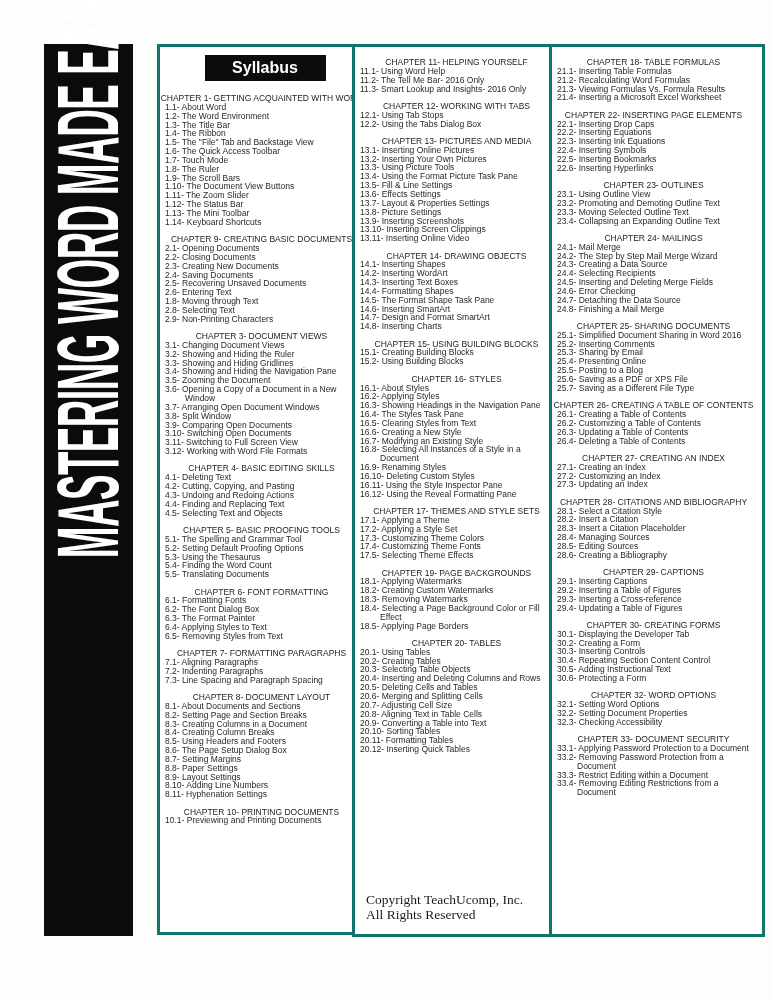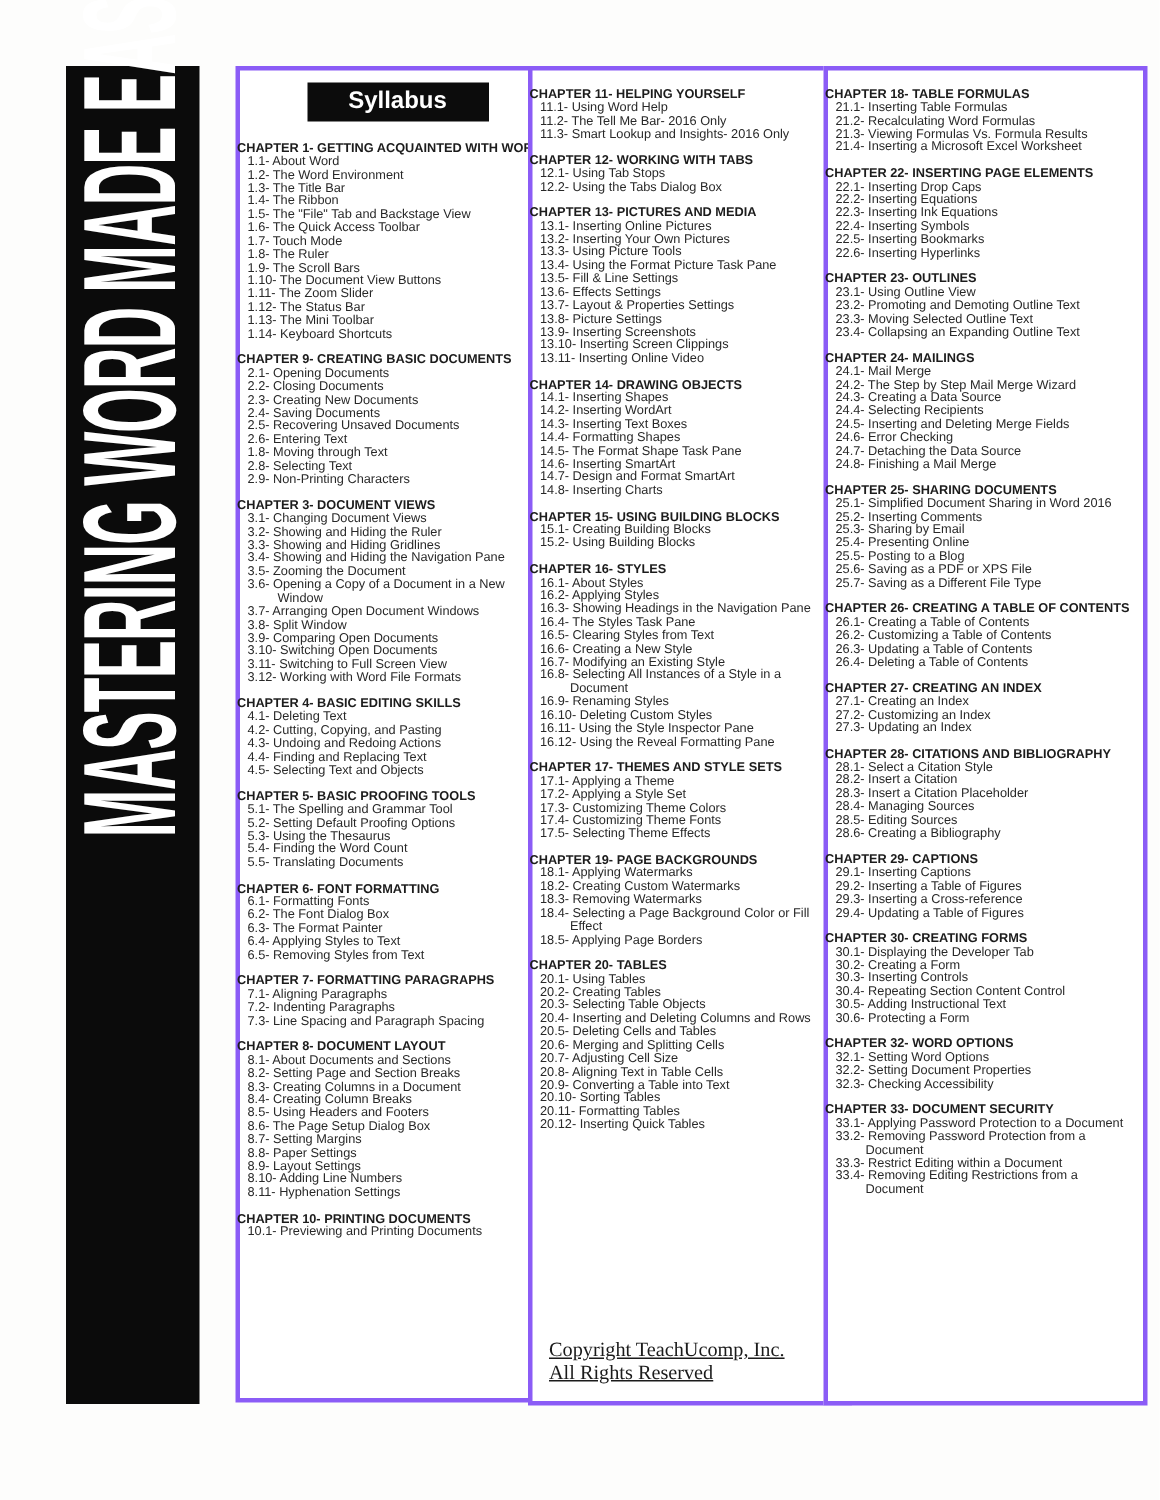--- a/index.html
+++ b/index.html
@@ -16,51 +16,51 @@
     position:absolute;left:0;top:0;width:892px;height:89px;line-height:89px;
     text-align:center;white-space:nowrap;
     transform-origin:0 0;transform:rotate(-90deg) translateX(-892px);
   }
   .condense{
     display:inline-block;color:#ffffff;font-weight:bold;font-size:72px;letter-spacing:-1px;
     transform:scale(0.53,1.22);transform-origin:50% 52%;
   }
 
   
-  .col{position:absolute;top:44px;width:216px;box-sizing:border-box;border:3px solid #8b5cf6;background:#ffffff;}
+  .col{position:absolute;top:44px;width:216px;box-sizing:border-box;border:3px solid #0f766e;background:#ffffff;}
   .col1{left:157px;height:891px;}
   .col2{left:352px;height:893px;}
   .col3{left:549px;height:893px;}
   .col-content{margin:11px 5px 0 5px;}
   .col1 .col-content{margin-top:13px;}
 
   
   .syllabus-badge{
     margin:8px auto 0 auto;width:121px;height:26px;background:#0c0c0c;
     color:#ffffff;text-align:center;font-weight:bold;font-size:16px;line-height:26px;
     letter-spacing:0px;
   }
 
   
   .section{margin-top:8.5px;}
   .section:first-child{margin-top:0;}
   .heading{
-    font-weight:bold;font-size:8.5px;line-height:8.85px;color:#1c1c1c;
-    margin-left:3px;padding-left:13px;text-indent:-23px;
+    font-weight:normal;font-size:8.5px;line-height:8.85px;color:#1c1c1c;
+    margin-left:3px;padding-left:13px;text-indent:-23px;text-align:center;
   }
   .item{
     font-size:8.5px;line-height:8.85px;color:#282828;
     padding-left:20px;text-indent:-20px;
   }
 
   
   .copyright{
     position:absolute;left:11px;bottom:12px;
     font-family:"Liberation Serif","DejaVu Serif",serif;
-    font-size:13.5px;line-height:15px;color:#1b1b1b;text-decoration:underline;
+    font-size:13.5px;line-height:15px;color:#1b1b1b;
   }
 </style>
 </head>
 <body>
 
 <div class="page">
 
   <div class="side-bar">
     <div class="side-bar-text">
       <span class="condense">MASTERING WORD MADE EASY™ V. 2016-2013</span>

